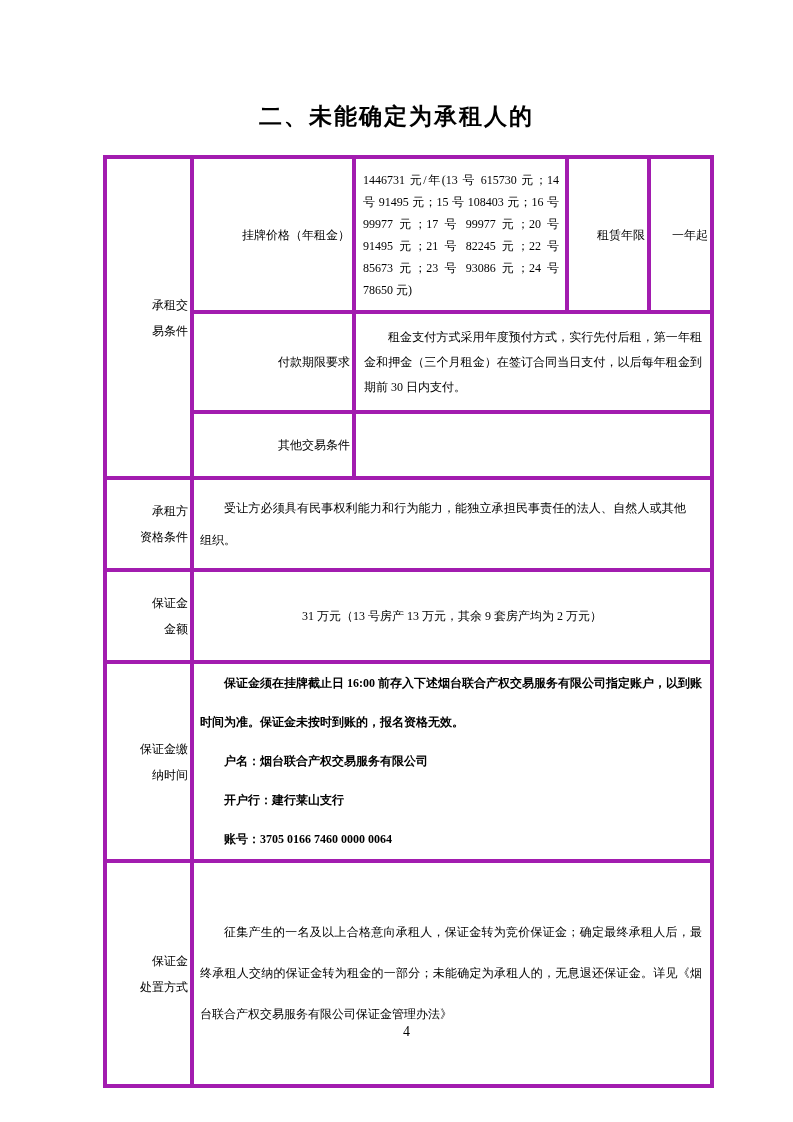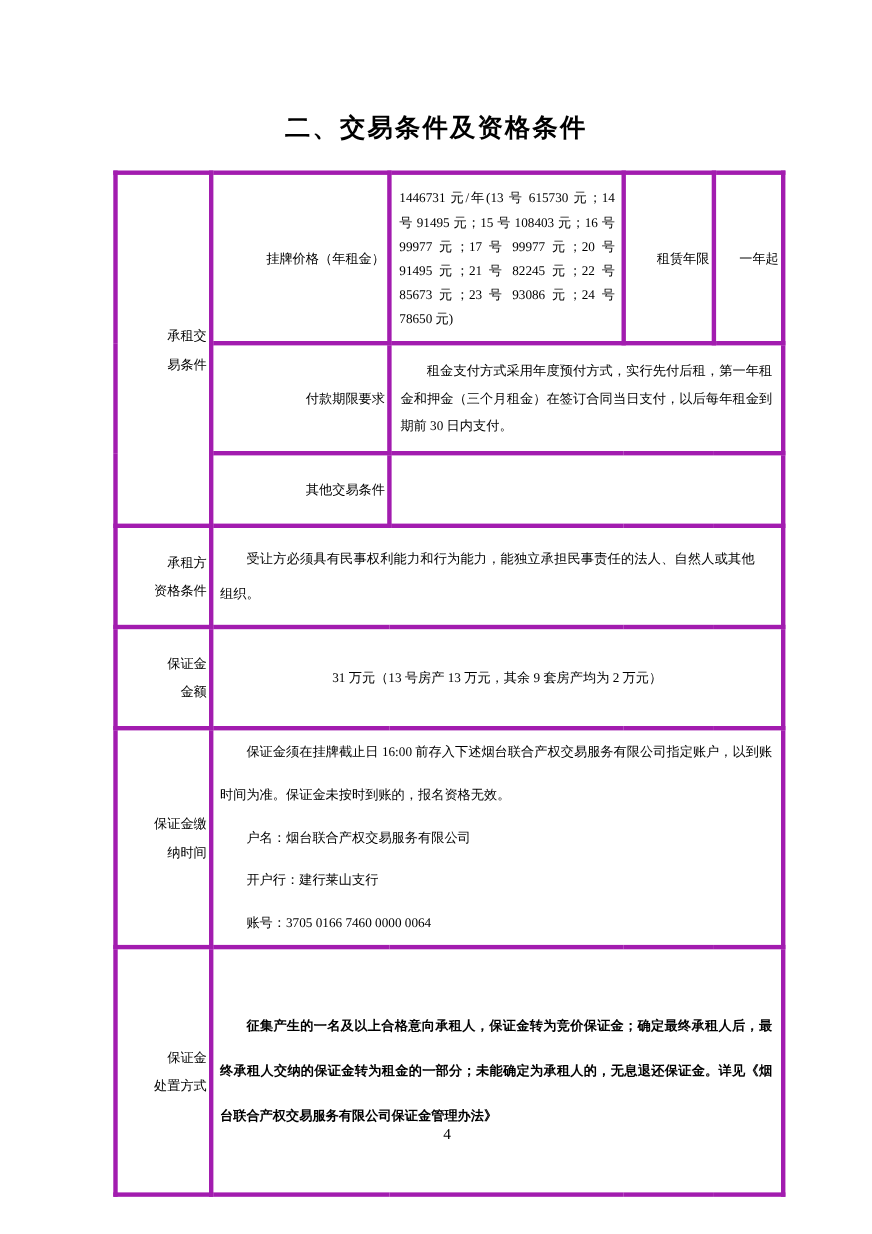--- a/index.html
+++ b/index.html
@@ -68,49 +68,49 @@
     text-indent: 2em;
   }
   td.cell-deposit-amount {
     text-align: center;
     padding: 2px 6px;
     line-height: 24px;
   }
   td.cell-paytime {
     padding: 0 8px 0 6px;
     line-height: 39px;
+    font-weight: bold;
   }
   td.cell-paytime .para {
     text-align: justify;
     text-justify: inter-ideograph;
     text-indent: 2em;
   }
   td.cell-paytime .acct-line { text-indent: 2em; text-align: left; }
   td.cell-disposal {
     padding: 2px 8px 2px 6px;
     line-height: 41px;
     text-align: justify;
     text-justify: inter-ideograph;
     text-indent: 2em;
-    font-weight: bold;
   }
   .page-number {
     position: absolute;
     top: 1023px; left: 103px; width: 607px;
     text-align: center;
     font-size: 14px;
     line-height: 18px;
   }
 </style>
 </head>
 <body>
 
 <div class="page">
 
-  <div class="doc-title">二、交易条件及资格条件</div>
+  <div class="doc-title">二、未能确定为承租人的</div>
 
   <table class="main-table">
     <colgroup>
       <col style="width:87px">
       <col style="width:162px">
       <col style="width:213px">
       <col style="width:82px">
       <col style="width:63px">
     </colgroup>
     <tbody>

